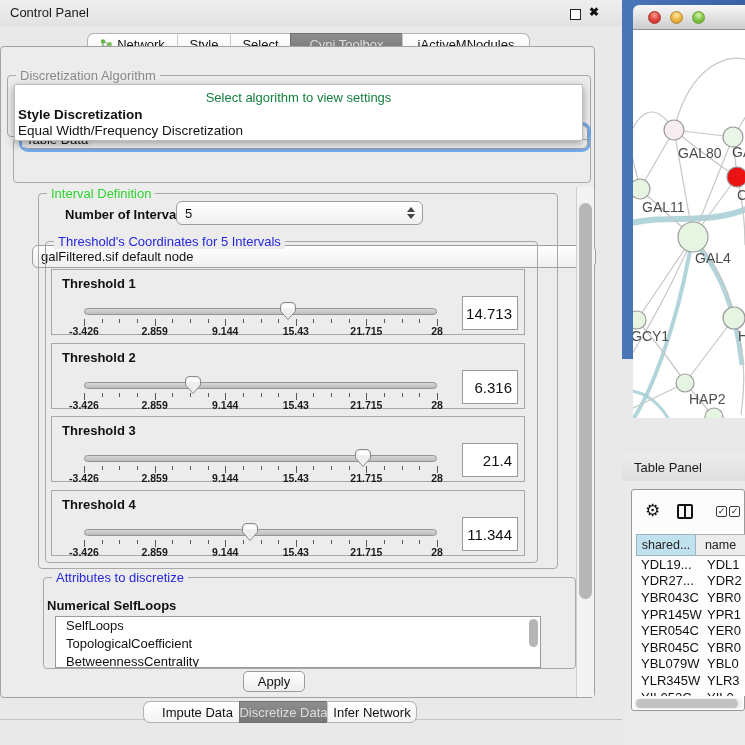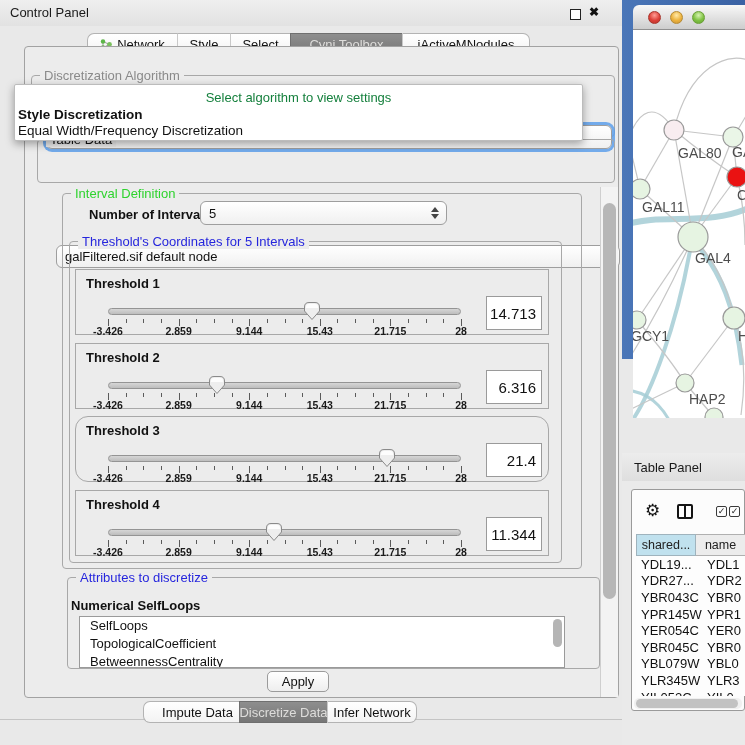--- a/index.html
+++ b/index.html
@@ -22,21 +22,21 @@
     font-size:13px; color:#111; white-space:nowrap; }
   .seg-tab.first { border-left:1px solid #b3b3b3; border-radius:7px 0 0 7px; }
   .seg-tab.last  { border-right:1px solid #b3b3b3; border-radius:0 7px 7px 0; }
   .seg-tab + .seg-tab { border-left:1px solid #c9c9c9; }
   .seg-tab.selected { background:linear-gradient(#8e8e8e,#767676); color:#dedddb;
     border-left:1px solid #6f6f6f; border-top:1px solid #6f6f6f; border-bottom:1px solid #6f6f6f; }
   #top-tabs { left:87px; top:33px; }
   #bottom-tabs { left:143px; top:701px; z-index:3; }
   #bottom-line { position:absolute; left:0; top:719px; width:622px; height:1px; background:#c4c4c4; z-index:1; }
 
-  #inner-panel { position:absolute; left:24px; top:46px; width:595px; height:652px;
+  #inner-panel { position:absolute; left:0; top:46px; width:595px; height:652px;
     background:#ececec; border:1px solid #a2a2a2; border-radius:4px; }
 
   .group { position:absolute; border:1px solid #a8a8a8; border-radius:4px; }
   .group-title { position:absolute; top:-8px; left:8px; background:#ececec; padding:0 4px;
     font-size:13px; white-space:nowrap; }
   .gt-gray  { color:#8a8a8a; }
   .gt-black { color:#111; }
   .gt-green { color:#2ed32e; }
   .gt-blue  { color:#2626dd; }
 
@@ -276,21 +276,21 @@
             <div class="tick-label" style="left: 173.2px;">9.144</div>
             <div class="tick-label" style="left: 243.8px;">15.43</div>
             <div class="tick-label" style="left: 314.4px;">21.715</div>
             <div class="tick-label" style="left: 385px;">28</div>
             <div class="thr-thumb" style="left: 132.429px;"><svg width="18" height="20">
                 <path d="M1.5,6 Q1.5,1.5 6,1.5 L12,1.5 Q16.5,1.5 16.5,6 L16.5,10 L9,18.5 L1.5,10 Z" fill="#eeeeee" stroke="#8a8a8a" stroke-width="1"></path>
                 <path d="M3,6 Q3,3 6,3 L12,3 Q15,3 15,6 L15,7 L3,7 Z" fill="#fdfdfd"></path>
               </svg></div>
             <div class="thr-value">6.316</div>
           </div>
-          <div class="thr-panel" style="top: 369px; border-radius: 13px;">
+          <div class="thr-panel" style="top: 369px;">
             <div class="thr-label">Threshold 3</div>
             <div class="thr-track"></div>
             <div class="tick major" style="left: 32px;"></div>
             <div class="tick minor" style="left: 49.65px;"></div>
             <div class="tick minor" style="left: 67.3px;"></div>
             <div class="tick minor" style="left: 84.95px;"></div>
             <div class="tick major" style="left: 102.6px;"></div>
             <div class="tick minor" style="left: 120.25px;"></div>
             <div class="tick minor" style="left: 137.9px;"></div>
             <div class="tick minor" style="left: 155.55px;"></div>

